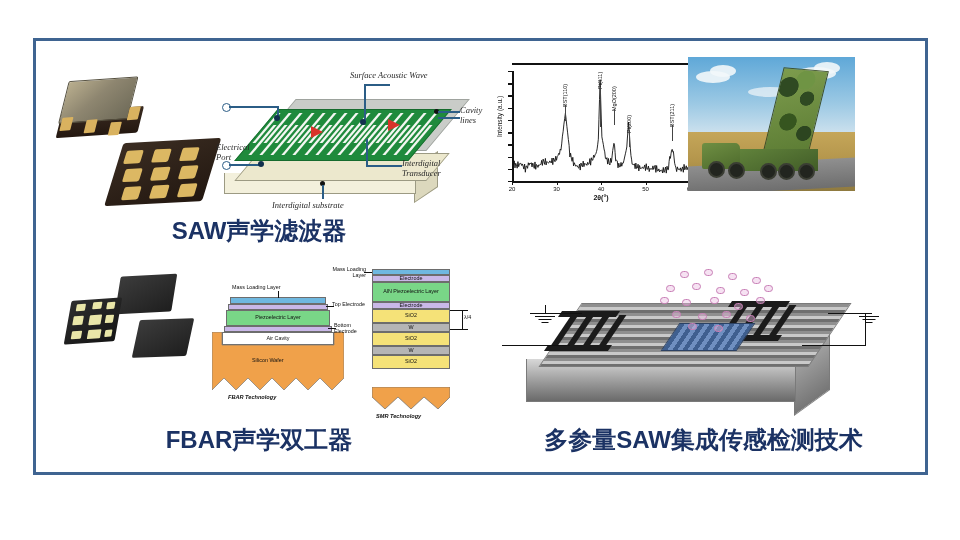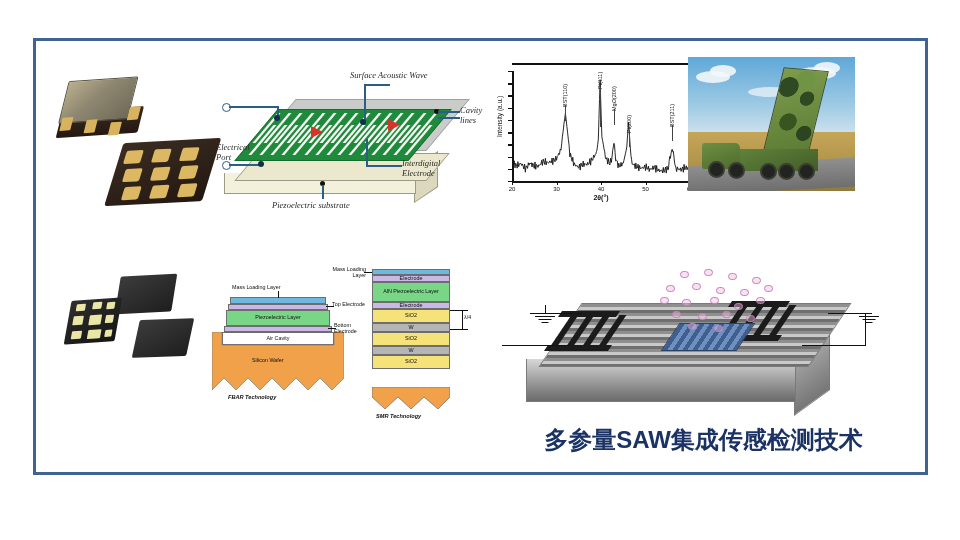--- a/index.html
+++ b/index.html
@@ -240,24 +240,25 @@
 
       <div class="leadv" style="left:150px;top:70px;height:26px;"></div>
       <div class="lead" style="left:150px;top:96px;width:36px;"></div>
 
       <div class="dotk" style="left:104px;top:112px;"></div>
       <div class="leadv" style="left:106px;top:116px;height:14px;"></div>
 
       <div class="slabel" style="left:134px;top:2px;">Surface Acoustic Wave</div>
       <div class="slabel" style="left:244px;top:37px;width:30px;">Cavity lines</div>
       <div class="slabel" style="left:0px;top:74px;width:42px;">Electrical Port</div>
-      <div class="slabel" style="left:186px;top:90px;width:44px;">Interdigital Electrode</div>
-      <div class="slabel" style="left:56px;top:132px;">Piezoelectric substrate</div>
-    </div>
-
+      <div class="slabel" style="left:186px;top:90px;width:44px;">Interdigital Transducer</div>
+      <div class="slabel" style="left:56px;top:132px;">Interdigital substrate</div>
+    </div>
+
+    <div class="caption cap-tl">SAW声学滤波器</div>
   </div>
 
   <div class="quad q-tr">
 
     <div class="xrd">
       <div class="topline"></div>
       <div class="axisx"></div>
       <div class="axisy"></div>
       <svg class="plot" viewBox="0 0 178 110" preserveAspectRatio="none">
         <polyline id="xrd-poly" fill="none" stroke="#111" stroke-width="0.9" points="0.00,90.84 0.74,91.88 1.48,93.88 2.23,89.82 2.97,96.89 3.71,92.24 4.45,93.84 5.19,97.18 5.93,90.61 6.67,95.68 7.42,92.77 8.16,92.48 8.90,92.34 9.64,94.46 10.38,92.93 11.13,95.13 11.87,98.08 12.61,93.01 13.35,101.23 14.09,95.01 14.83,95.07 15.57,97.34 16.32,91.75 17.06,94.21 17.80,92.06 18.54,92.90 19.28,91.73 20.03,95.93 20.77,92.08 21.51,94.40 22.25,97.36 22.99,90.94 23.73,98.31 24.48,93.47 25.22,94.23 25.96,96.41 26.70,93.88 27.44,94.10 28.18,93.56 28.93,93.50 29.67,89.35 30.41,94.42 31.15,88.10 31.89,90.45 32.63,93.36 33.38,87.40 34.12,93.99 34.86,90.52 35.60,91.33 36.34,91.91 37.08,91.67 37.82,89.90 38.57,91.17 39.31,92.03 40.05,87.06 40.79,93.67 41.53,87.03 42.27,88.68 43.02,90.73 43.76,85.19 44.50,89.32 45.24,85.62 45.98,84.51 46.73,82.32 47.47,83.41 48.21,78.14 48.95,79.16 49.69,72.93 50.43,65.15 51.17,60.24 51.92,53.13 52.66,47.71 53.40,42.31 54.14,48.23 54.88,55.34 55.63,61.88 56.37,68.58 57.11,74.42 57.85,85.98 58.59,82.19 59.33,87.04 60.08,90.32 60.82,86.30 61.56,94.98 62.30,91.73 63.04,93.65 63.78,95.24 64.52,94.68 65.27,94.73 66.01,96.45 66.75,97.16 67.49,93.08 68.23,99.07 68.98,92.00 69.72,94.75 70.46,95.78 71.20,90.14 71.94,95.66 72.68,92.30 73.42,93.10 74.17,93.02 74.91,94.37 75.65,91.36 76.39,93.32 77.13,92.88 77.88,87.59 78.62,94.20 79.36,86.78 80.10,89.10 80.84,89.21 81.58,84.21 82.33,86.37 83.07,83.77 83.81,82.87 84.55,80.43 85.14,77.87 85.74,73.18 86.33,68.22 86.92,48.70 87.52,28.49 88.11,8.68 88.70,28.78 89.30,47.99 89.89,65.85 90.60,69.72 91.31,73.31 92.03,77.93 92.74,80.86 93.45,87.45 94.19,88.16 94.93,86.63 95.67,93.11 96.42,87.45 97.16,92.63 97.90,93.99 98.64,87.28 99.38,91.48 100.13,84.92 100.72,79.43 101.31,75.93 101.91,72.33 102.50,74.13 103.09,81.35 103.68,89.96 104.46,89.28 105.24,89.81 106.02,96.81 106.80,92.17 107.54,95.87 108.28,95.78 109.03,91.41 109.77,95.22 110.51,92.09 111.25,92.15 111.96,89.27 112.67,86.00 113.39,82.84 114.10,79.65 114.81,75.95 115.40,67.02 116.00,59.02 116.59,51.01 117.18,59.72 117.78,68.63 118.37,77.86 118.96,84.61 119.56,88.12 120.15,93.20 120.89,93.43 121.63,93.70 122.38,92.80 123.12,97.74 123.86,92.07 124.60,97.55 125.34,96.98 126.08,93.21 126.83,99.94 127.57,94.50 128.31,97.38 129.05,97.73 129.79,96.83 130.53,95.86 131.28,97.57 132.02,96.32 132.76,93.94 133.50,99.60 134.24,92.73 134.98,98.34 135.72,98.09 136.47,95.03 137.21,100.60 137.95,97.31 138.69,98.29 139.43,97.62 140.17,98.56 140.92,94.88 141.66,98.39 142.40,96.43 143.14,94.26 143.88,101.38 144.63,94.55 145.37,99.91 146.11,99.91 146.85,97.91 147.59,100.91 148.33,99.47 149.08,99.52 149.82,98.79 150.56,101.95 151.30,96.41 152.04,101.41 152.78,99.26 153.53,96.00 154.27,102.11 155.01,95.21 155.75,98.67 156.42,98.67 157.08,90.56 157.75,85.44 158.42,87.39 159.01,82.81 159.61,79.17 160.20,78.34 160.79,80.92 161.39,80.36 161.98,86.02 162.65,92.23 163.32,94.74 163.98,96.89 164.65,100.59 165.39,95.85 166.13,98.42 166.88,98.24 167.62,98.81 168.36,96.86 169.10,100.38 169.84,97.85 170.58,95.93 171.33,101.25 172.07,93.35 172.81,98.84 173.55,96.84 174.29,94.79 175.03,98.81 175.78,96.43 176.52,97.47 177.26,97.44 178.00,100.10"></polyline>
@@ -382,20 +383,21 @@
       </div>
       <div class="txt" style="left:112px;top:6px;width:48px;text-align:right;">Mass Loading Layer</div>
       <div class="ln" style="left:158px;top:11px;width:8px;"></div>
       <div class="txtb" style="left:170px;top:152px;">SMR Technology</div>
       <div class="ln" style="left:244px;top:49px;width:18px;"></div>
       <div class="ln" style="left:244px;top:68px;width:18px;"></div>
       <div class="lnv" style="left:256px;top:49px;height:19px;"></div>
       <div class="txt" style="left:258px;top:54px;">λ/4</div>
     </div>
 
+    <div class="caption cap-bl">FBAR声学双工器</div>
   </div>
 
   <div class="quad q-br">
     <div class="sens">
       <div class="sblock-side"></div>
       <div class="sblock-front"></div>
       <div class="sblock-top"></div>
 
       <div id="idt-left" style="position:absolute;left:58px;top:30px;width:140px;height:70px;">
           <div class="idt" style="left: 0px; top: 18px; width: 7px; height: 34px; transform: skewX(-34deg);"></div>

